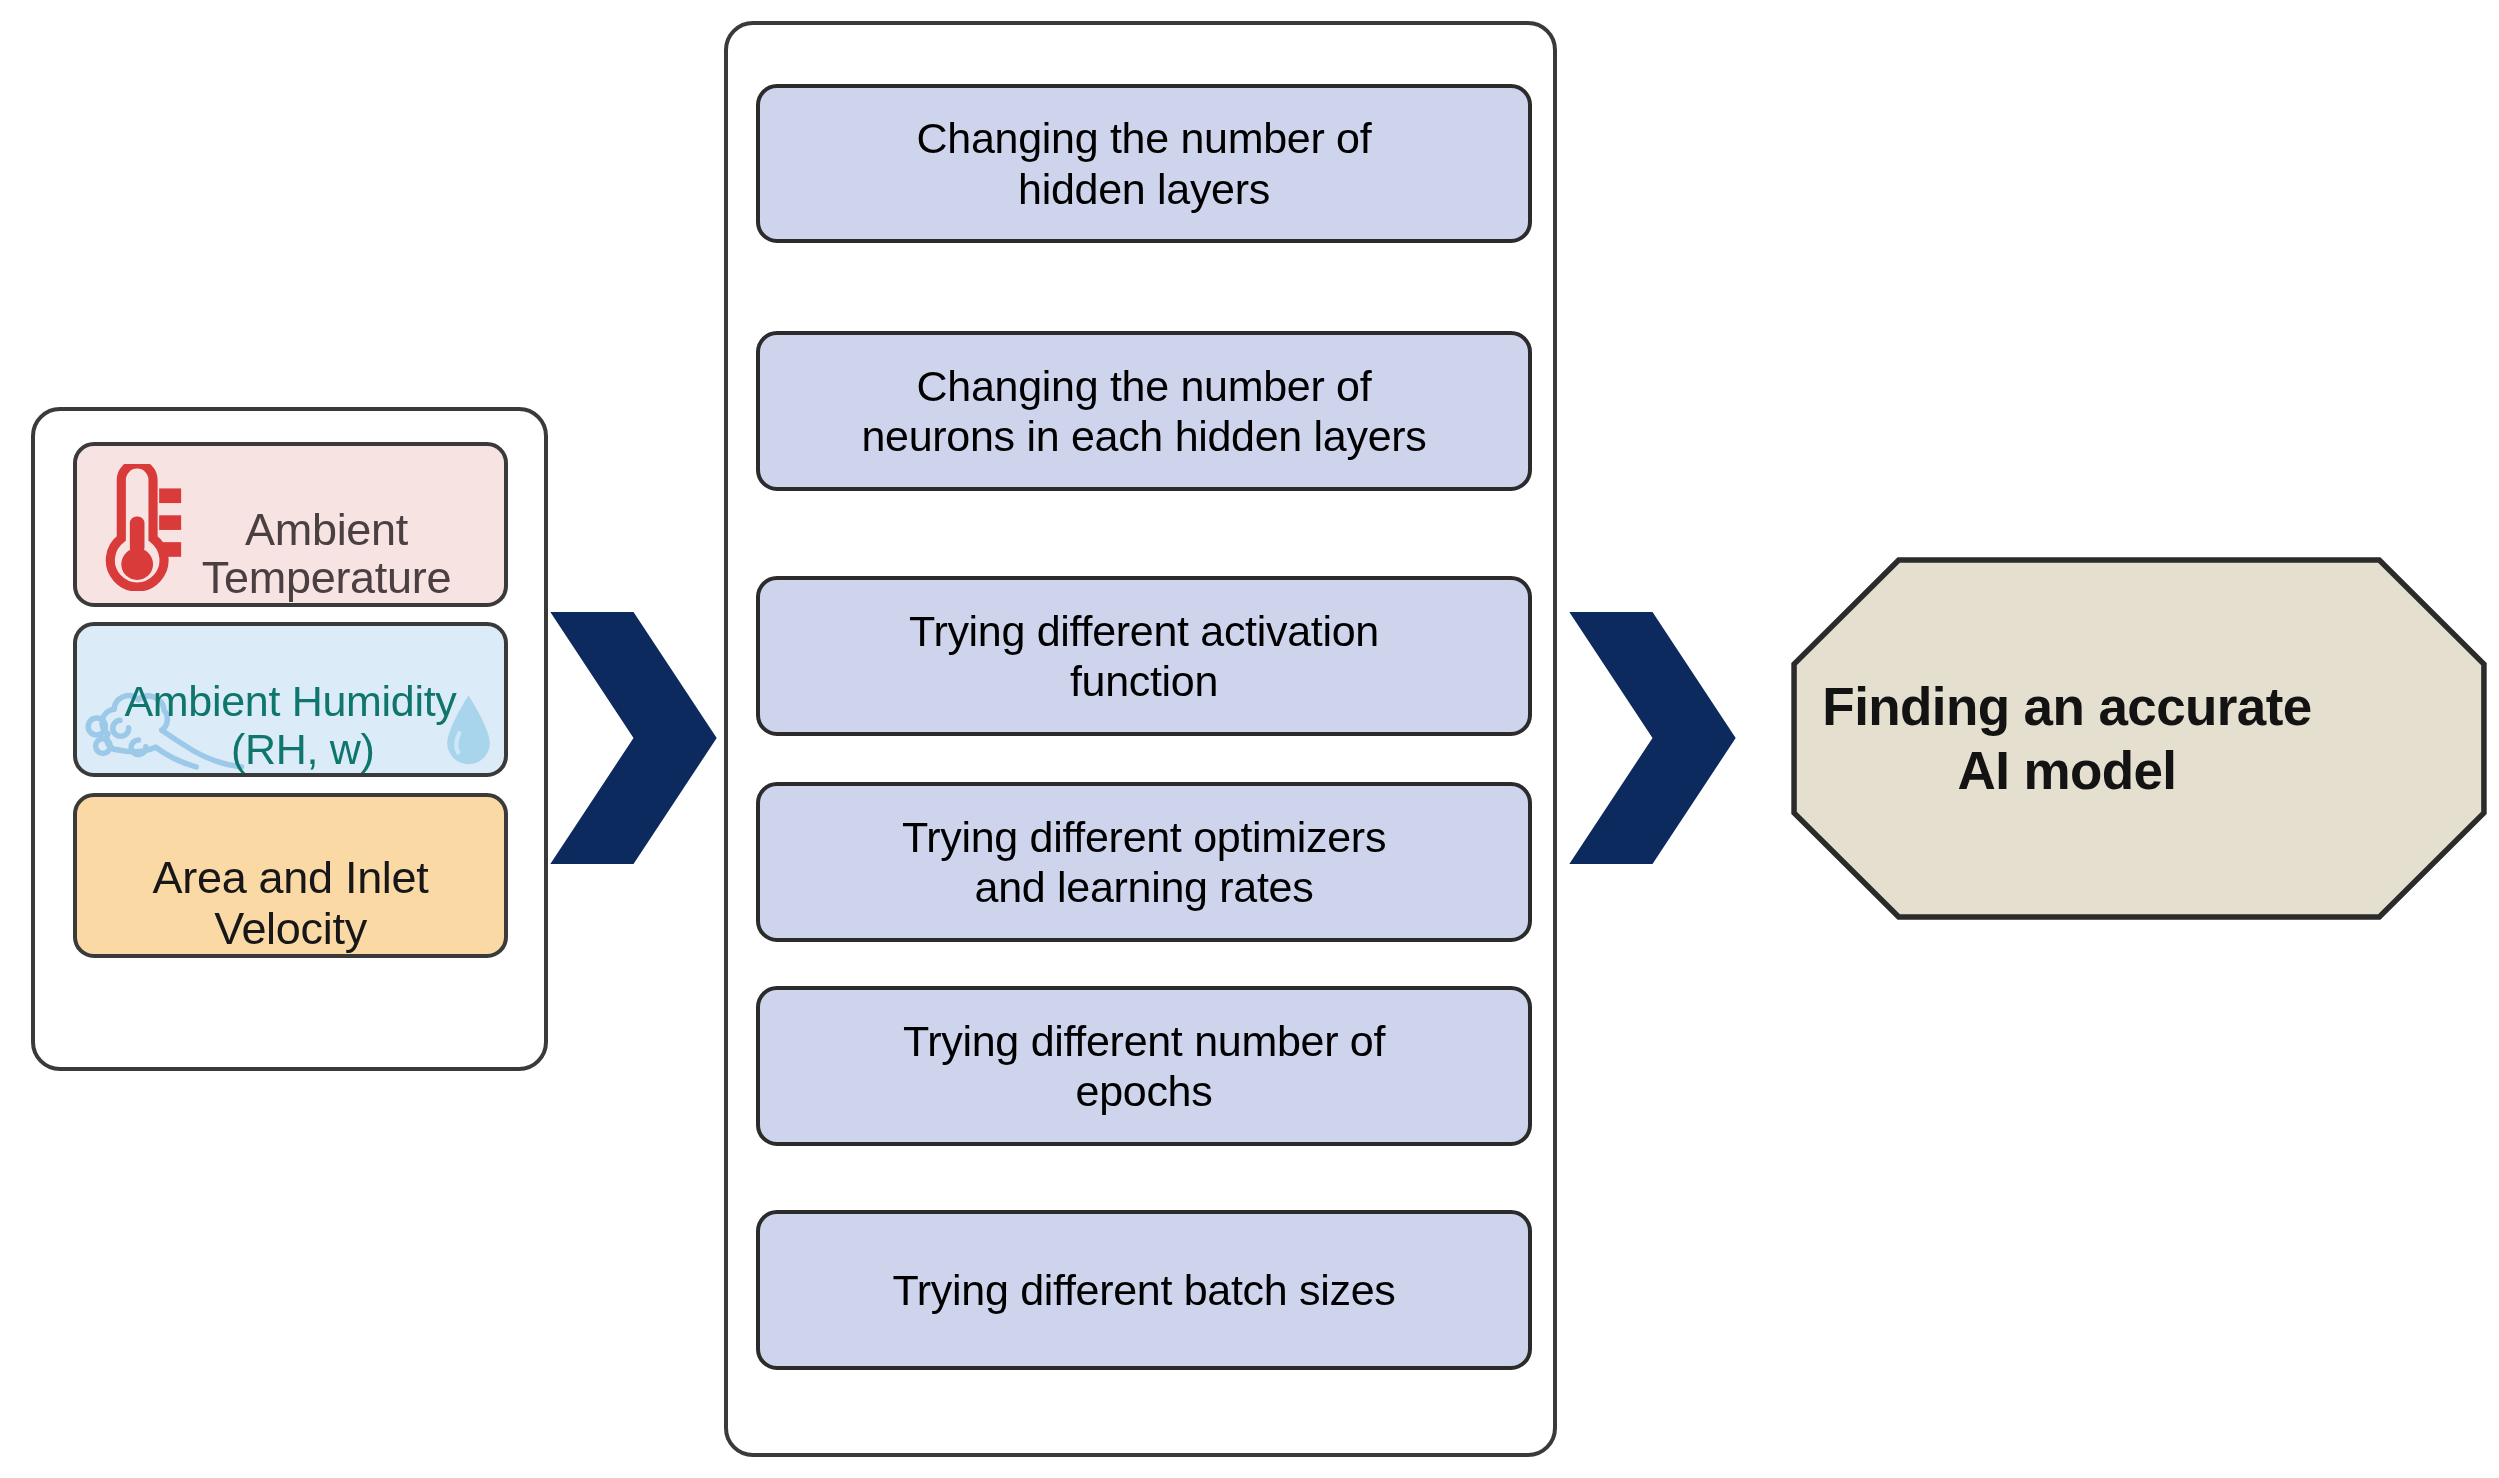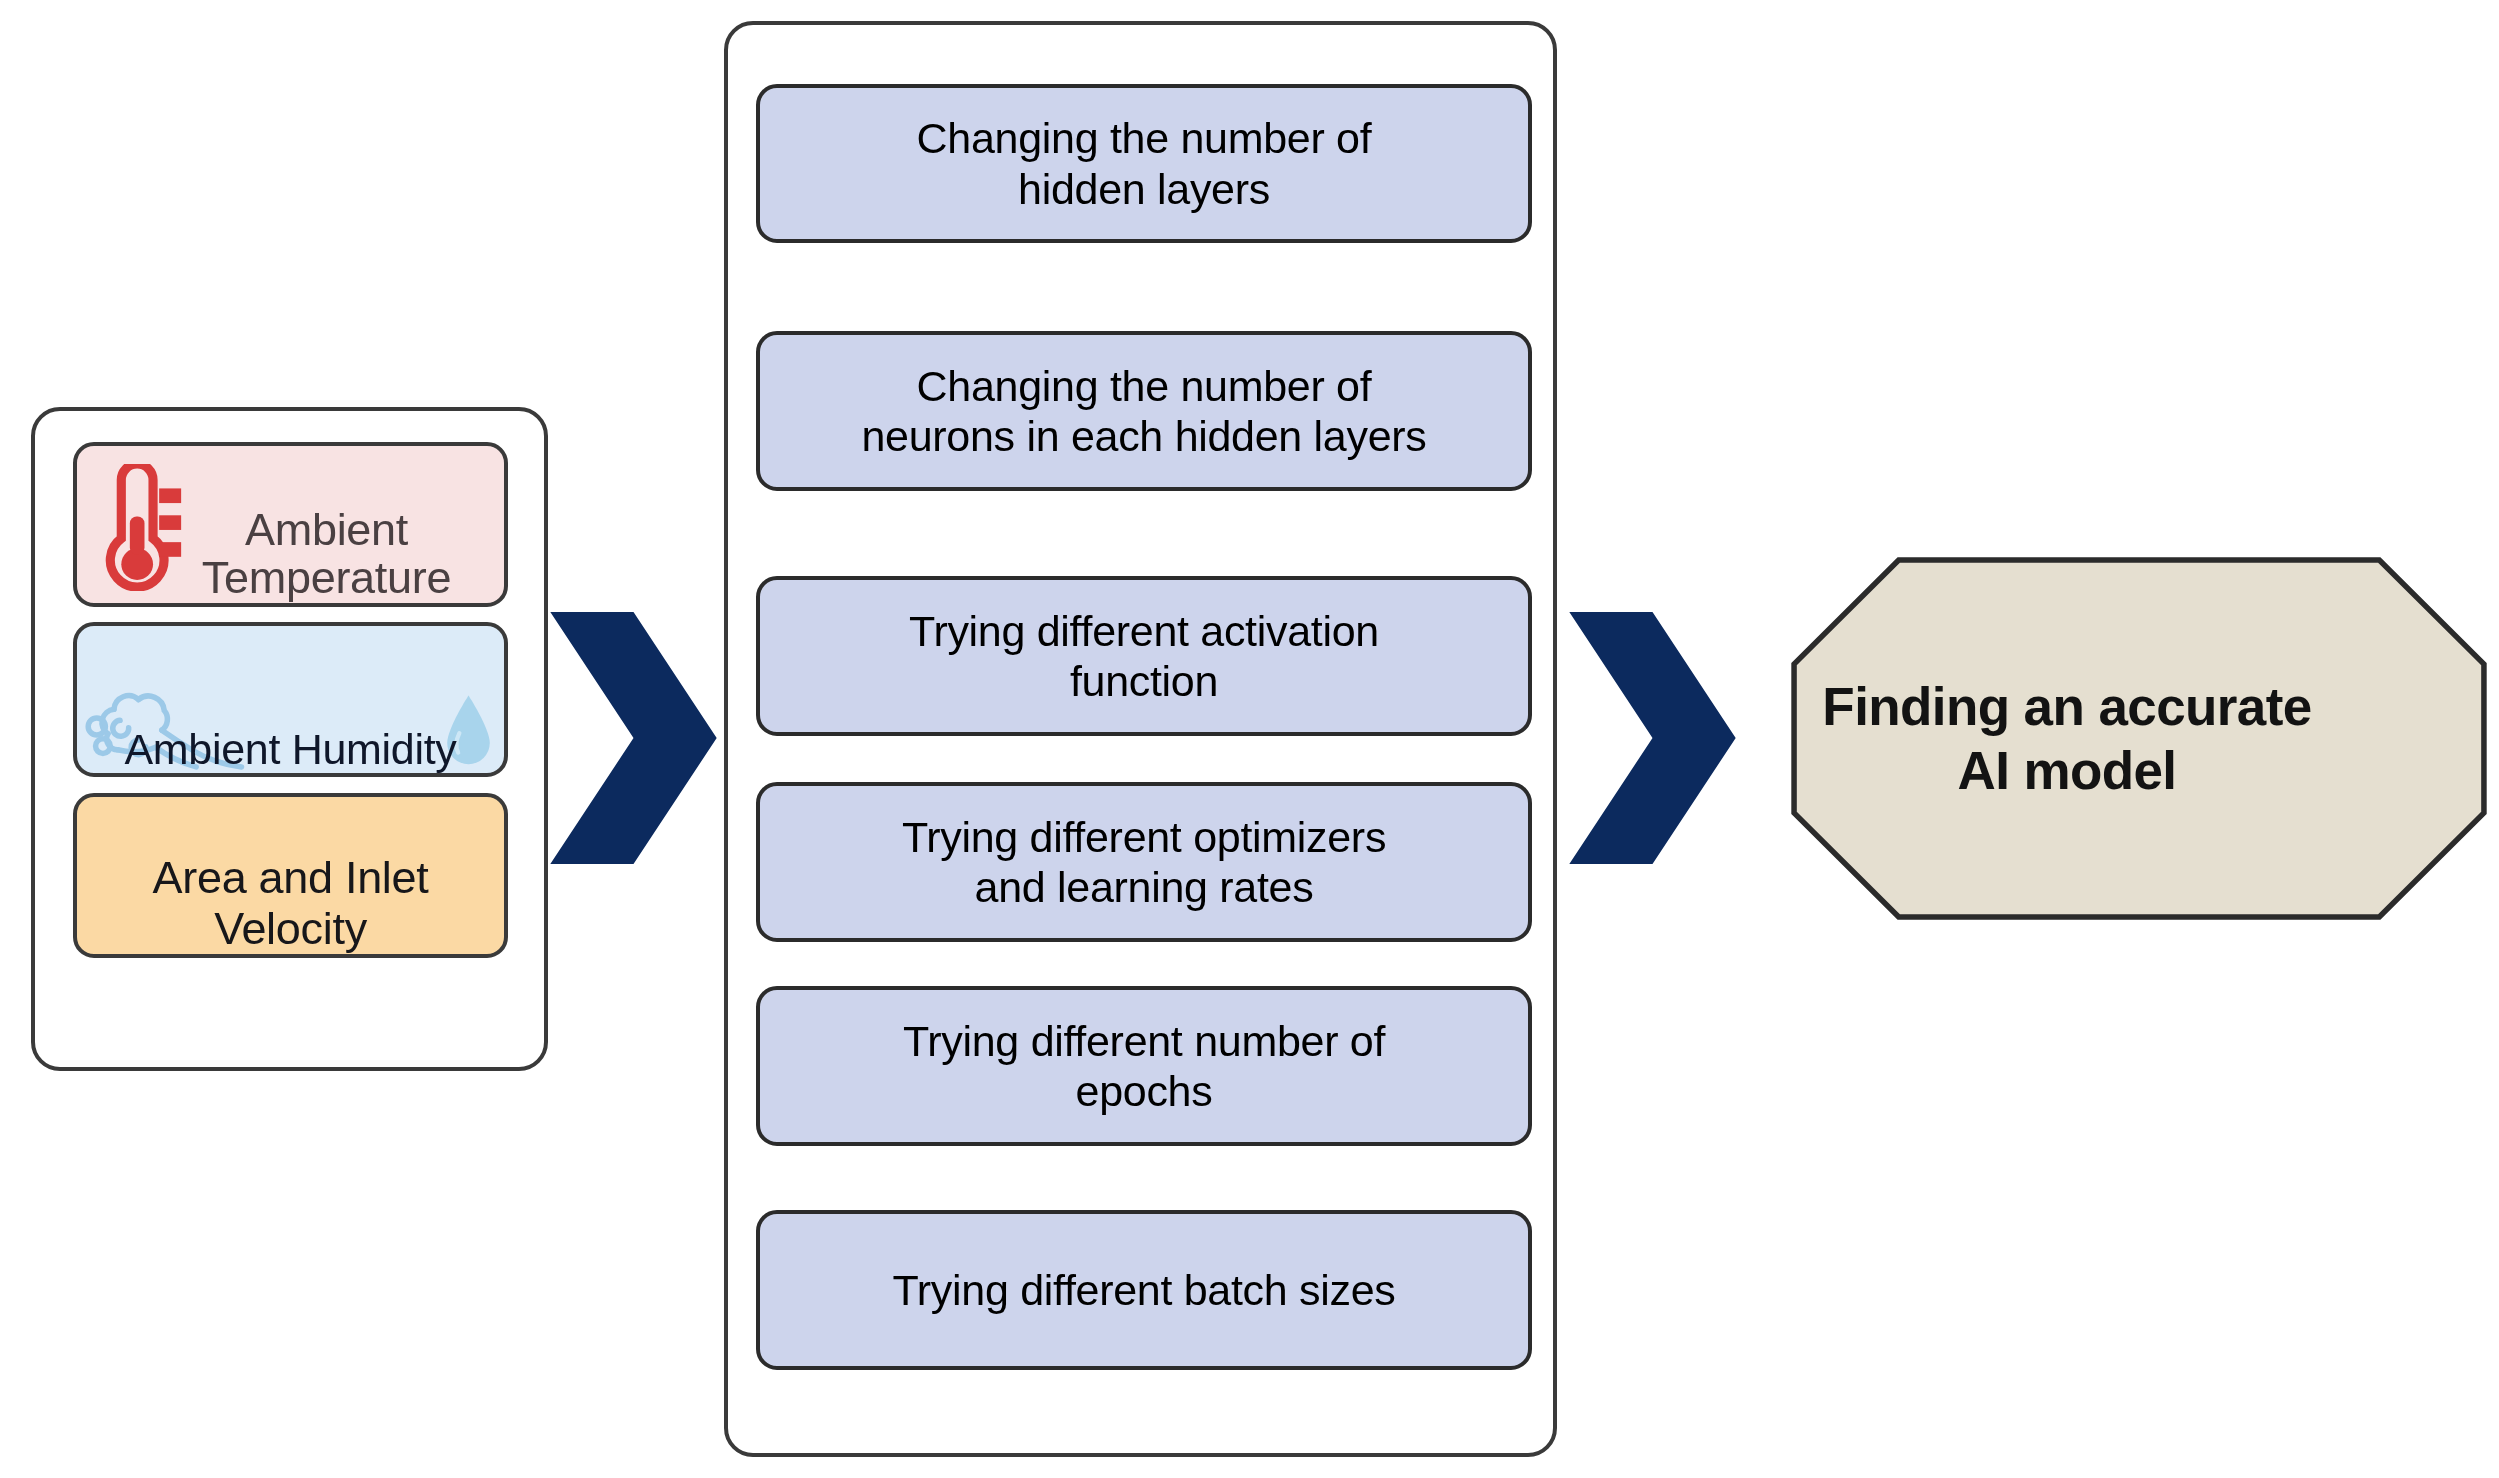--- a/index.html
+++ b/index.html
@@ -62,21 +62,21 @@
   .temp-text {
     font-size: 45px;
     line-height: 1.08;
     color: #4a4042;
     margin-left: 72px;
     letter-spacing: -0.3px;
   }
   .hum-text {
     font-size: 43px;
     line-height: 1.12;
-    color: #0f172a;
+    color: #0f766e;
     letter-spacing: -0.3px;
     position: relative;
     z-index: 2;
   }
   .hum-line2 {
     display: block;
     margin-left: 24.5px;
   }
   .area-text {
     font-size: 45px;
@@ -217,20 +217,21 @@
           <circle cx="24" cy="66" r="14"></circle>
           <circle cx="34" cy="98" r="12"></circle>
           <path d="M62 56 a13 13 0 1 0 14 12"></path>
           <path d="M92 88 a12 12 0 1 0 12 11"></path>
           <path d="M130 72 q26 18 52 34 q34 20 78 26"></path>
           <path d="M120 100 q30 22 66 32"></path>
         </g>
       </svg>
       <div class="hum-text">
         <span>Ambient Humidity</span>
+        <span class="hum-line2">(RH, w)</span>
       </div>
       <svg class="droplet-icon" viewBox="0 0 86 120">
         <path d="M43 4 C43 4 8 58 8 82 a35 35 0 0 0 70 0 C78 58 43 4 43 4 z" fill="#A8D4EC"></path>
         <path d="M28 66 C22 78 22 90 26 98" fill="none" stroke="#CDE7F6" stroke-width="7" stroke-linecap="round"></path>
       </svg>
     </div>
 
     <div class="input-card card-area">
       <div class="area-text">
         <span>Area and Inlet</span><br>

